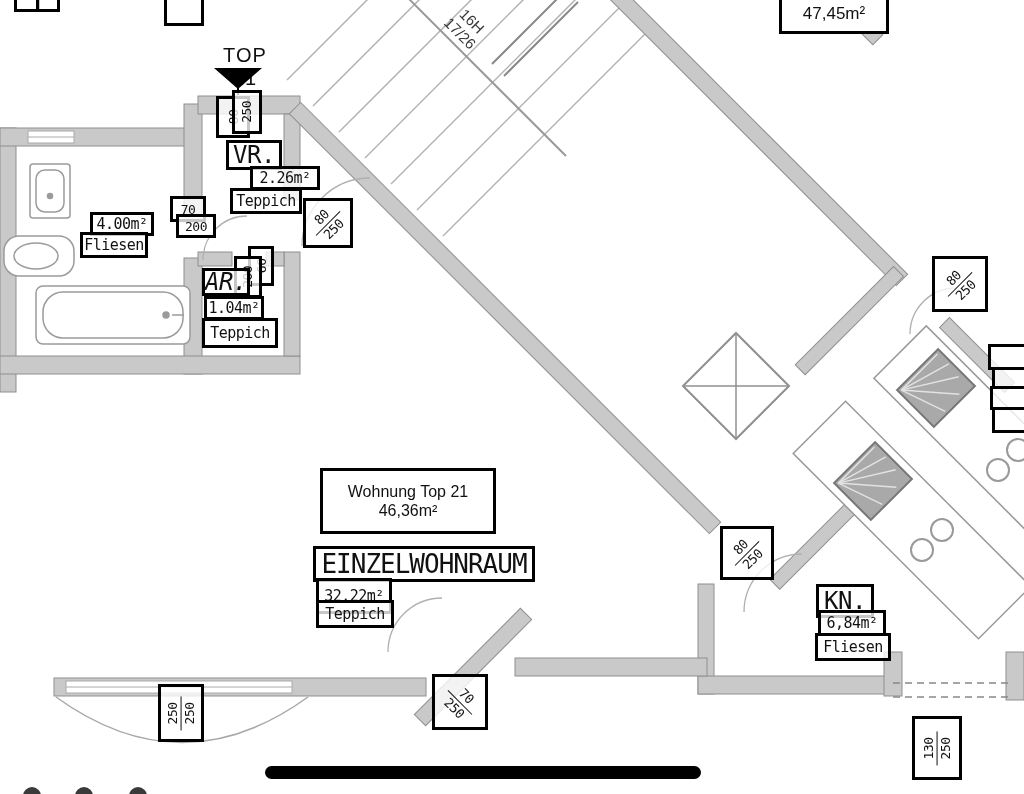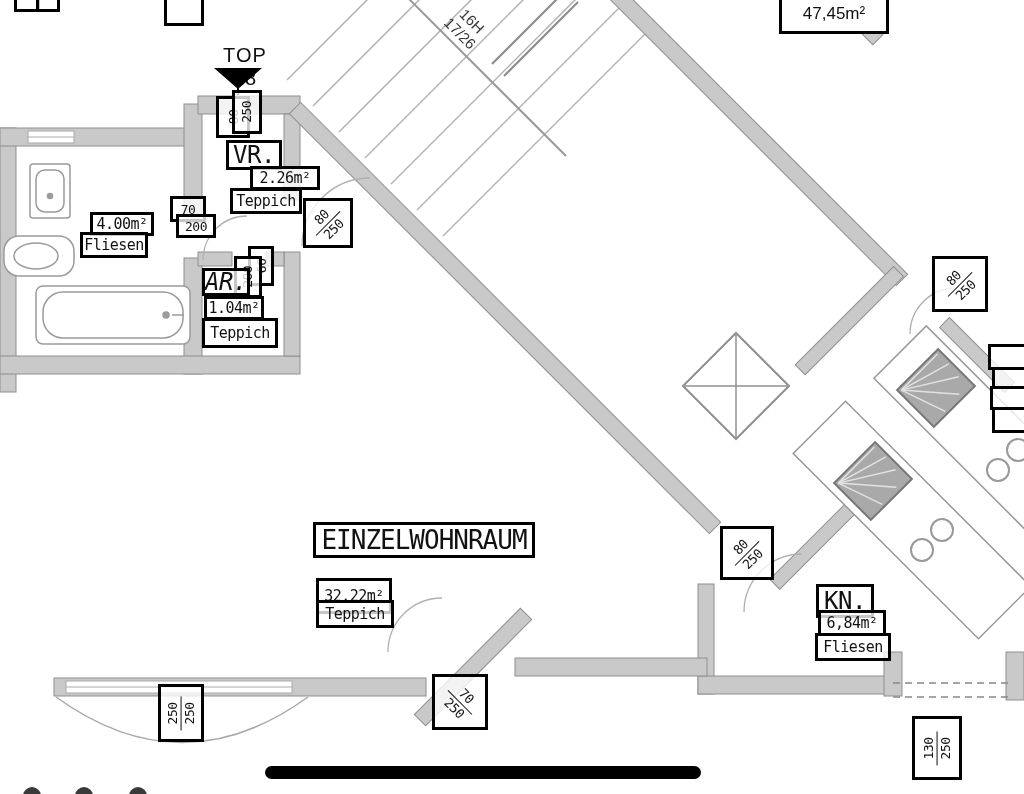--- a/index.html
+++ b/index.html
@@ -150,21 +150,21 @@
       <path d="M 442 598 A 54 54 0 0 0 388 652"></path>
     </g>
 
     <g stroke="#888" stroke-width="1.5" stroke-dasharray="7 5">
       <line x1="893" y1="683" x2="1013" y2="683"></line>
       <line x1="893" y1="697" x2="1013" y2="697"></line>
     </g>
     <path d="M 56 697 Q 182 788 308 697" fill="none" stroke="#a8a8a8" stroke-width="1.5"></path>
   </svg>
 
-  <div class="ptxt sans" style="left:208px;top:44px;width:74px;text-align:center;font-size:20px;letter-spacing:1px;">TOP 18</div>
+  <div class="ptxt sans" style="left:208px;top:44px;width:74px;text-align:center;font-size:20px;letter-spacing:1px;">TOP 21</div>
   <div class="arrow-down" style="left:214px;top:68px;"></div>
   <div class="stem" style="left:237px;top:87px;height:8px;"></div>
 
   <div class="lbox" style="left:216px;top:96px;width:34px;height:42px;">
     <span class="vrot">80</span>
   </div>
   <div class="lbox" style="left:232px;top:90px;width:30px;height:44px;">
     <span class="vrot">250</span>
   </div>
 
@@ -190,22 +190,26 @@
     <span class="vrot">60</span>
   </div>
   <div class="lbox" style="left:234px;top:256px;width:28px;height:42px;">
     <span class="vrot">200</span>
   </div>
 
   <div class="lbox room-title" style="left:202px;top:268px;width:48px;height:28px;font-style:italic;">AR.</div>
   <div class="lbox room-sub" style="left:204px;top:296px;width:60px;height:24px;">1.04m²</div>
   <div class="lbox room-sub" style="left:202px;top:318px;width:76px;height:30px;">Teppich</div>
 
-
-  <div class="lbox big-title" style="left:313px;top:522px;width:222px;height:36px;">EINZELWOHNRAUM</div>
+  <div class="lbox sans center2" style="left:320px;top:468px;width:176px;height:66px;font-size:16px;flex-direction:column;background:#fff;">
+    <span>Wohnung Top 21</span>
+    <span>46,36m²</span>
+  </div>
+
+  <div class="lbox big-title" style="left:313px;top:546px;width:222px;height:36px;">EINZELWOHNRAUM</div>
   <div class="lbox room-sub" style="left:316px;top:578px;width:76px;height:36px;">32.22m²</div>
   <div class="lbox room-sub" style="left:316px;top:600px;width:78px;height:28px;">Teppich</div>
 
   <div class="lbox" style="left:720px;top:526px;width:54px;height:54px;">
     <span class="drot-l">
       <span>80</span>
       <i class="dl"></i>
       <span>250</span>
     </span>
   </div>

